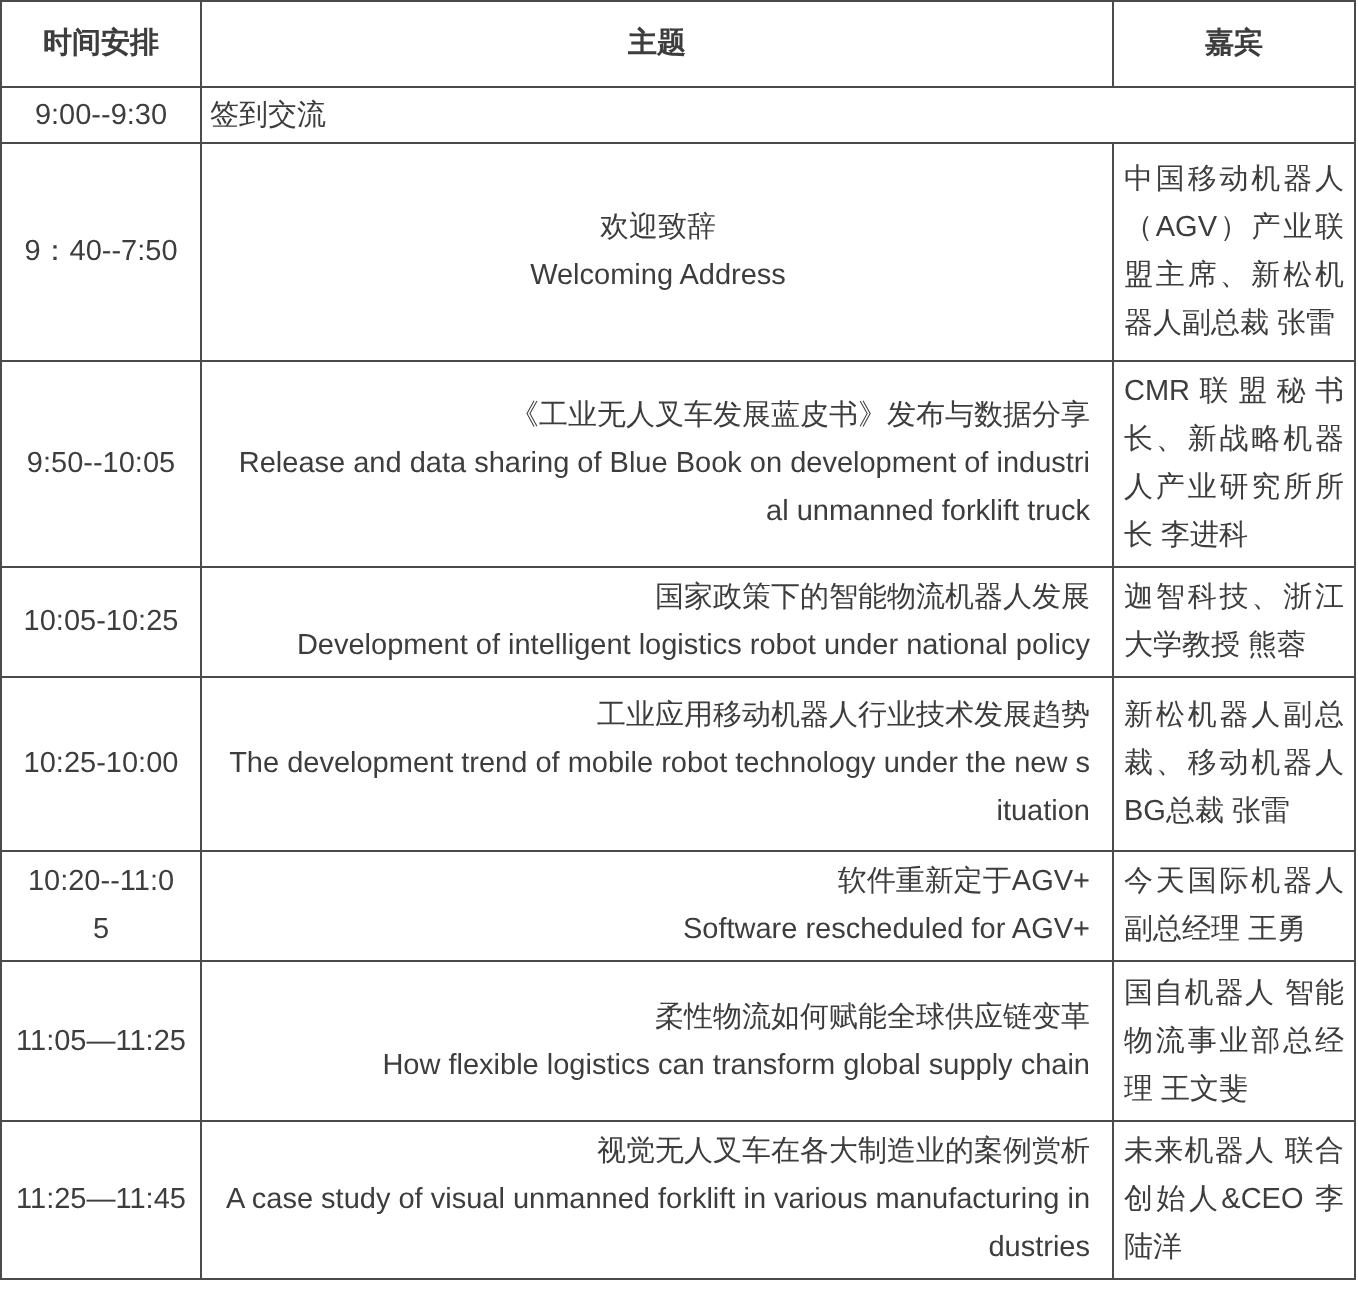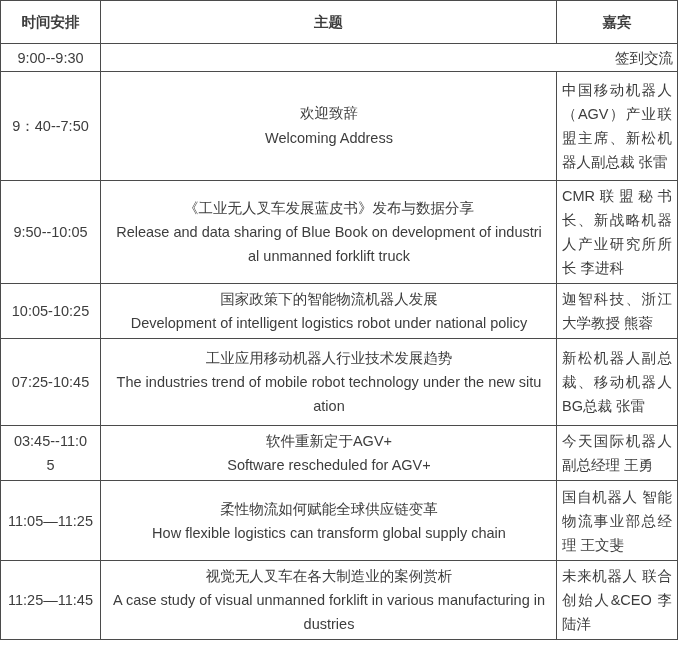--- a/index.html
+++ b/index.html
@@ -62,40 +62,39 @@
   }
   td.time-cell .fw {
     display: inline-block;
     width: 78px;
     white-space: normal;
     word-break: break-all;
     text-align: center;
     vertical-align: middle;
   }
   td.signin-cell {
-    text-align: right;
+    text-align: left;
     padding: 0 4px;
   }
   td.opening-cell {
     text-align: left;
     padding: 0 6px 0 8px;
   }
   td.topic-cell {
-    text-align: center;
+    text-align: right;
     padding: 2px 11px 2px 12px;
   }
   td.topic-cell .t-en {
     word-break: break-all;
   }
   td.topic-cell.center {
     text-align: center;
   }
   td.topic-cell.center .t-zh {
     margin-bottom: 0;
-    font-family: Liberation Mono, monospace;
   }
   td.guest-cell {
     text-align: justify;
     text-align-last: left;
     padding: 3px 5px;
   }
 </style>
 </head>
 <body>
 
@@ -141,31 +140,31 @@
       <tr class="s2">
         <td class="time-cell">10:05-10:25</td>
         <td class="topic-cell">
           <div class="t-zh">国家政策下的智能物流机器人发展</div>
           <div class="t-en">Development of intelligent logistics robot under national policy</div>
         </td>
         <td class="guest-cell">迦智科技、浙江大学教授 熊蓉</td>
       </tr>
 
       <tr class="s3">
-        <td class="time-cell">07:25-10:45</td>
+        <td class="time-cell">10:25-10:00</td>
         <td class="topic-cell">
           <div class="t-zh">工业应用移动机器人行业技术发展趋势</div>
-          <div class="t-en">The industries trend of mobile robot technology under the new situation</div>
+          <div class="t-en">The development trend of mobile robot technology under the new situation</div>
         </td>
         <td class="guest-cell">新松机器人副总裁、移动机器人BG总裁 张雷</td>
       </tr>
 
       <tr class="s4">
         <td class="time-cell">
-          <span class="fw">03:45--11:05</span>
+          <span class="fw">10:20--11:05</span>
         </td>
         <td class="topic-cell">
           <div class="t-zh">软件重新定于AGV+</div>
           <div class="t-en">Software rescheduled for AGV+</div>
         </td>
         <td class="guest-cell">今天国际机器人 副总经理 王勇</td>
       </tr>
 
       <tr class="s5">
         <td class="time-cell">11:05—11:25</td>

